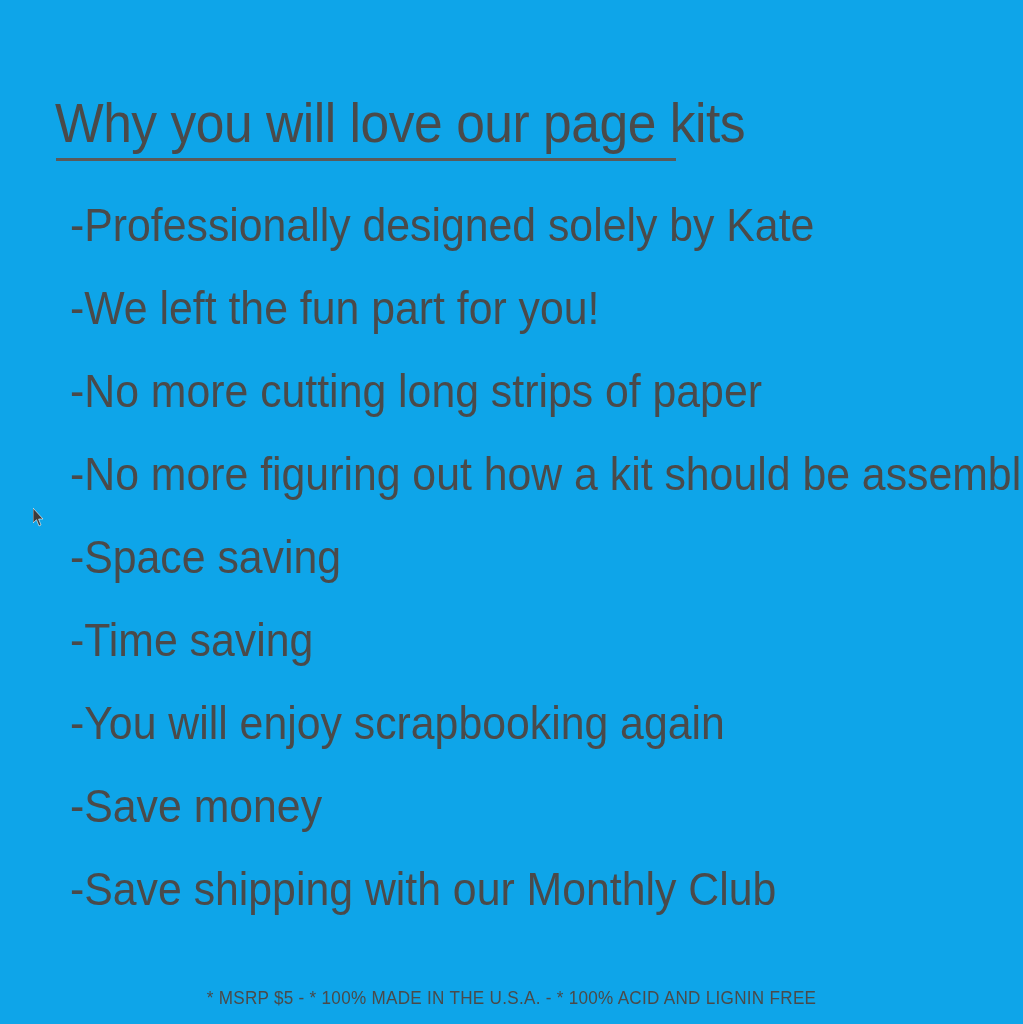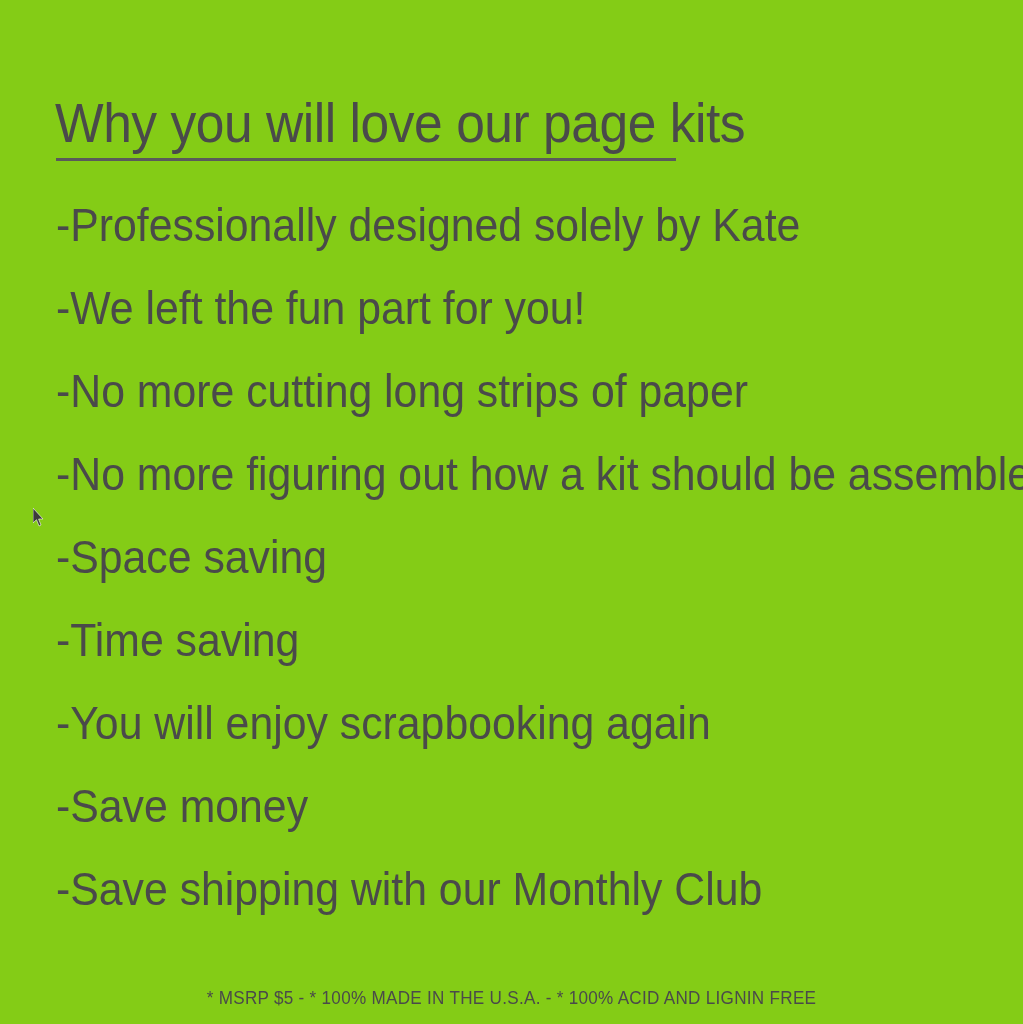--- a/index.html
+++ b/index.html
@@ -12,21 +12,21 @@
     background: #ffffff;
     font-family: "Liberation Sans", sans-serif;
     overflow: hidden;
     position: relative;
   }
   .slide {
     position: absolute;
     left: 0; top: 0;
     width: 1023px;
     height: 1024px;
-    background: #84cc16;
+    background: #0ea5e9;
   }
   .heading {
     position: absolute;
     left: 55px;
     top: 95px;
     font-size: 56px;
     line-height: 1.0;
     color: #4a4a4a;
     font-weight: 400;
     letter-spacing: -0.5px;
@@ -38,21 +38,21 @@
   .heading-underline {
     position: absolute;
     left: 56px;
     top: 158px;
     width: 620px;
     height: 3px;
     background: #5a5a5a;
   }
   .bullets {
     position: absolute;
-    left: 56px;
+    left: 70px;
     top: 184px;
     width: 940px;
   }
   .bullet {
     font-size: 46px;
     line-height: 83px;
     color: #4a4a4a;
     white-space: nowrap;
     transform: scaleX(0.93);
     transform-origin: left center;

